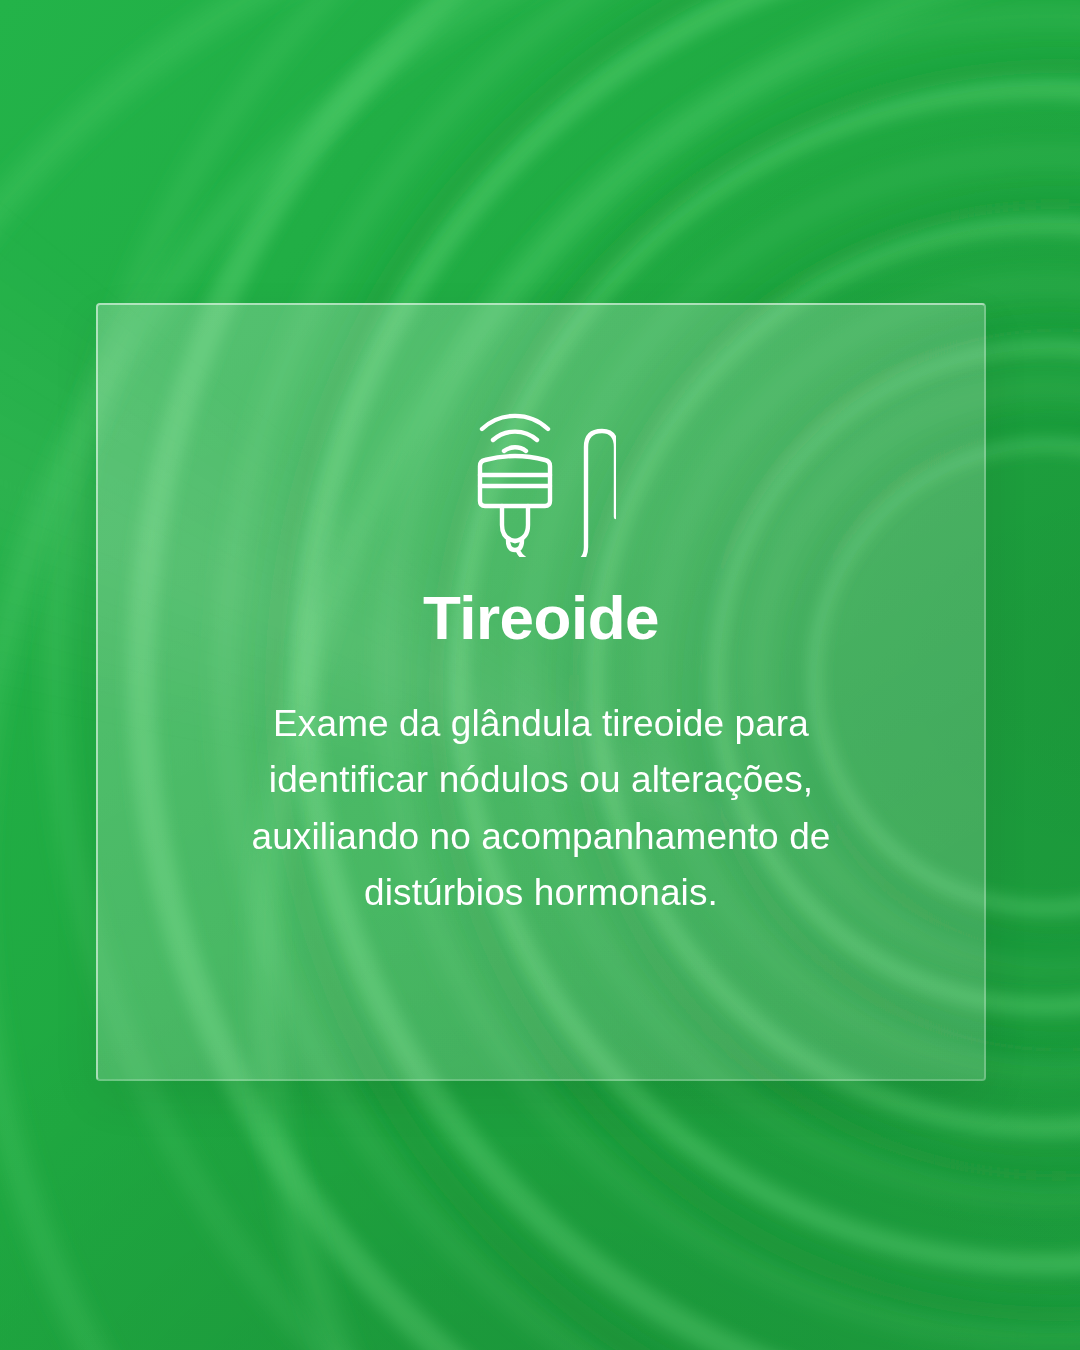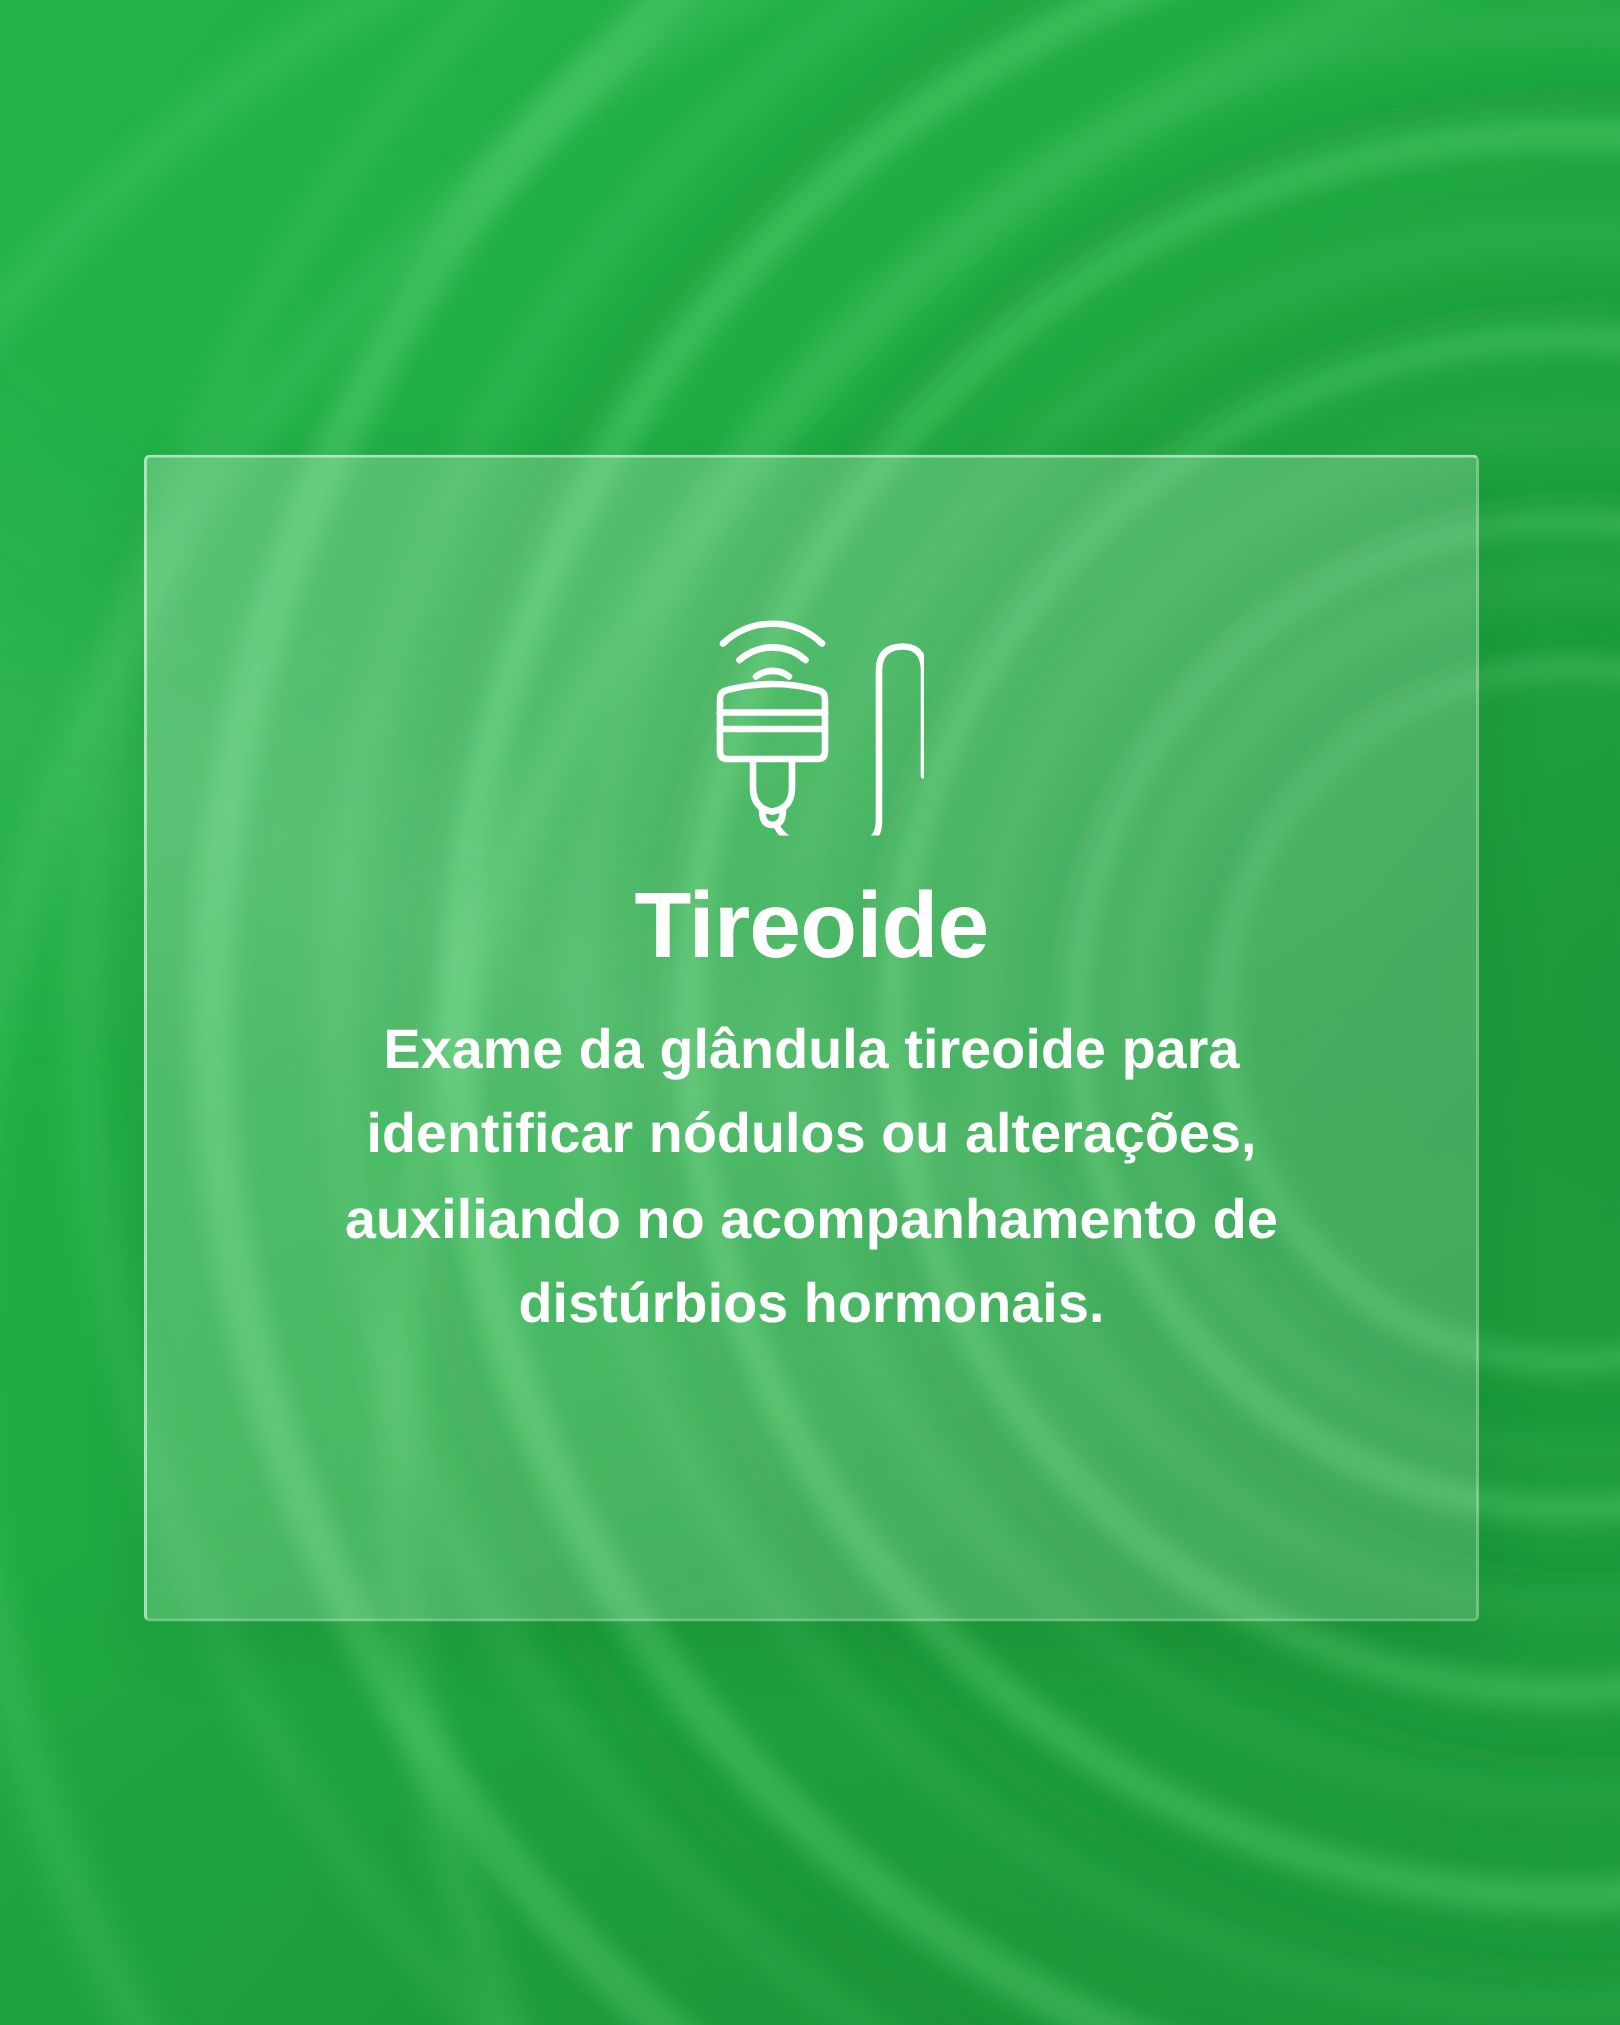--- a/index.html
+++ b/index.html
@@ -109,24 +109,24 @@
     font-size:62px;
     font-weight:700;
     letter-spacing:-0.5px;
     color:#FFFFFF;
     line-height:1.05;
     text-align:center;
   }
 
   
   .desc{
-    margin-top:22px;
+    margin-top:46px;
     width:690px;
     font-size:37px;
-    font-weight:700;
+    font-weight:400;
     line-height:1.52;
     color:#FFFFFF;
     text-align:center;
     letter-spacing:0.1px;
   }
 </style>
 </head>
 <body>
 
 <div class="bg-root">

